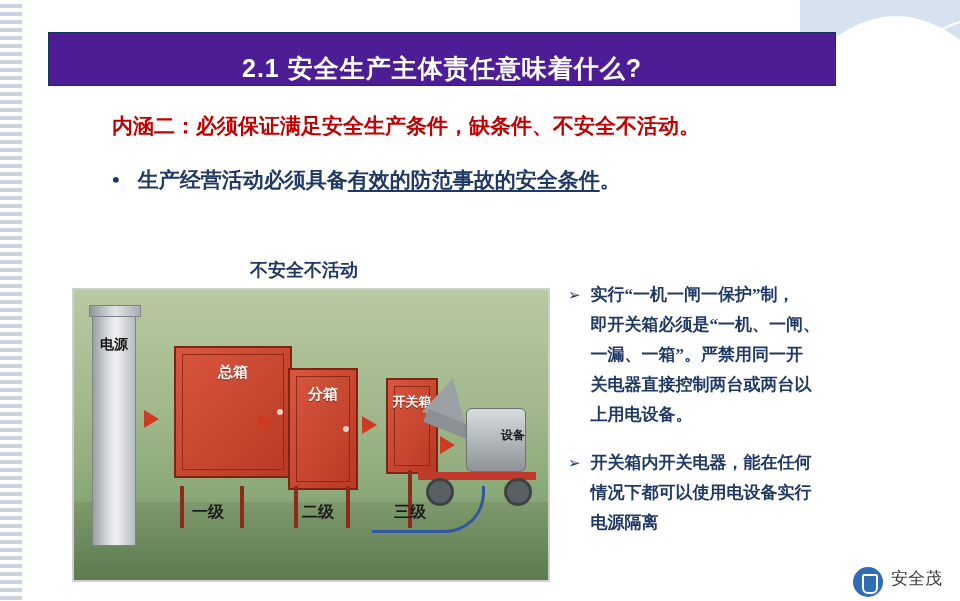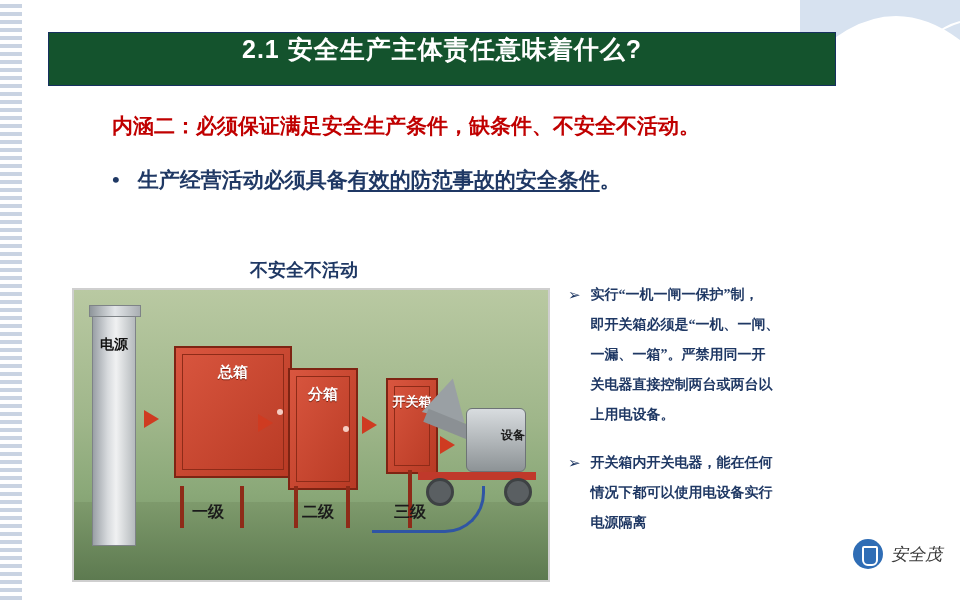--- a/index.html
+++ b/index.html
@@ -40,24 +40,24 @@
     overflow: hidden;
     z-index: 2;
   }
   .corner-arc svg { display: block; }
 
   
   .title-bar {
     position: absolute;
     left: 48px; top: 32px;
     width: 786px; height: 52px;
-    background: #14532d;
+    background: #4c1d95;
     border: 1px solid #16305f;
     display: flex;
-    align-items: flex-start;
+    align-items: flex-end;
     justify-content: center;
     z-index: 3;
   }
   .title-text {
     color: #ffffff;
     font-size: 25px;
     font-weight: bold;
     letter-spacing: 1px;
     font-family: "Liberation Sans", sans-serif;
   }
@@ -269,34 +269,33 @@
   }
   .note-marker {
     color: #1f3864;
     font-size: 15px;
     line-height: 30px;
     margin-right: 10px;
     flex: 0 0 auto;
   }
   .note-text {
     color: #1f3864;
-    font-size: 14px;
+    font-size: 17px;
     font-weight: bold;
     line-height: 30px;
     font-family: "Liberation Serif", serif;
   }
 
   
   .watermark {
     position: absolute;
-    right: 18px; bottom: 32px;
+    right: 18px; bottom: 4px;
     display: flex;
-    align-items: center;
+    align-items: flex-start;
     z-index: 4;
-    font-style: italic;
   }
   .wm-logo {
     width: 30px; height: 30px;
     border-radius: 50%;
     background: #2f6db5;
     position: relative;
     margin-right: 8px;
   }
   .wm-logo:after {
     content: "";

